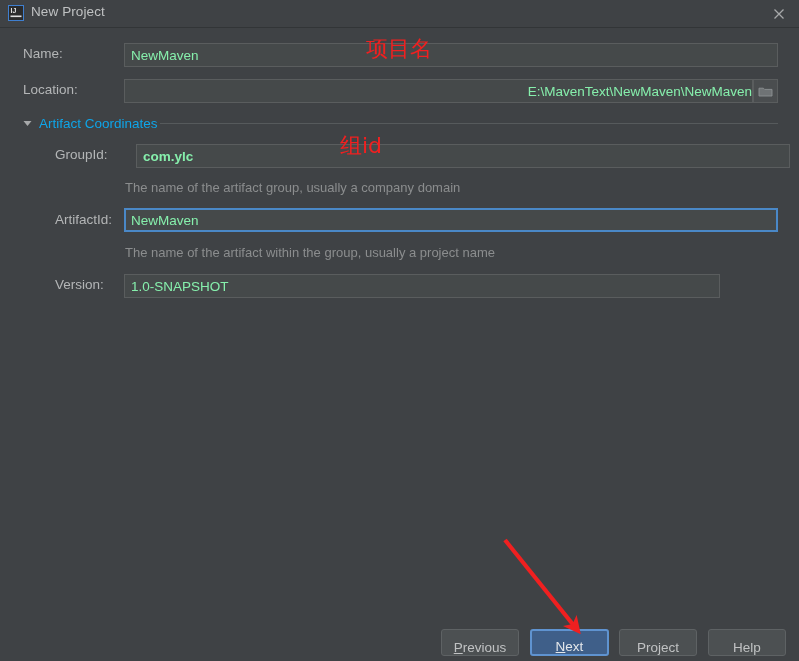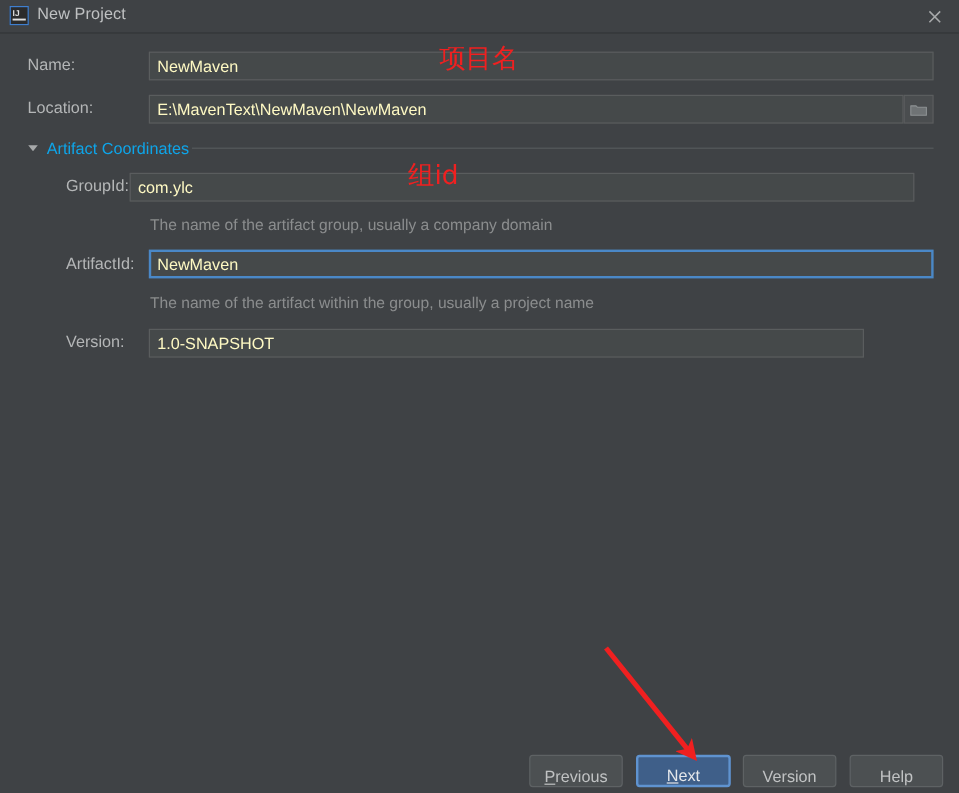--- a/index.html
+++ b/index.html
@@ -75,21 +75,21 @@
     box-sizing: border-box;
     background: #45494a;
     border: 1px solid #5a5d5e;
     height: 24px;
     display: flex;
     align-items: center;
     cursor: text;
   }
   .field .field-value {
     font-size: 13.5px;
-    color: #fef9c3;
+    color: #86efac;
     padding-left: 6px;
     white-space: nowrap;
     overflow: hidden;
   }
   .field.focused {
     border: 2px solid #4a88c7;
     background: #45494a;
   }
   .field.focused .field-value { padding-left: 5px; }
 
@@ -187,39 +187,39 @@
   </div>
 </div>
 <div id="titlebar-sep"></div>
 
 <div class="form-label" style="left:23px; top:46px;">Name:</div>
 <div class="field" style="left:124px; top:43px; width:654px;">
   <span class="field-value">NewMaven</span>
 </div>
 
 <div class="form-label" style="left:23px; top:82px;">Location:</div>
-<div class="field" style="left:124px; top:79px; width:629px;">
+<div class="field" style="left:124px; top:79px; width:629px;justify-content:flex-end;">
   <span class="field-value">E:\MavenText\NewMaven\NewMaven</span>
 </div>
 <div class="browse-btn" style="left:753px; top:79px;">
   <svg width="15" height="13" viewBox="0 0 15 13">
     <path d="M1 3.2 L1 11 L14 11 L14 4.4 L6.6 4.4 L5.4 3.2 Z" fill="#6f7375" stroke="#8d9193" stroke-width="0.9" stroke-linejoin="round"></path>
   </svg>
 </div>
 
 <div id="section-header">
   <svg id="section-triangle" width="9" height="7" viewBox="0 0 9 7">
     <path d="M0.5 1 L8.5 1 L4.5 6 Z" fill="#a7a9aa"></path>
   </svg>
   <span id="section-title">Artifact Coordinates</span>
 </div>
 <div id="section-rule"></div>
 
 <div class="form-label" style="left:55px; top:147px;">GroupId:</div>
-<div class="field" style="left:108px; top:144px; width:654px;">
+<div class="field" style="left:136px; top:144px; width:654px;font-weight:bold;">
   <span class="field-value">com.ylc</span>
 </div>
 <div class="hint-text" style="left:125px; top:180px;">The name of the artifact group, usually a company domain</div>
 
 <div class="form-label" style="left:55px; top:212px;">ArtifactId:</div>
 <div class="field focused" style="left:124px; top:208px; width:654px;">
   <span class="field-value">NewMaven</span>
 </div>
 <div class="hint-text" style="left:125px; top:245px;">The name of the artifact within the group, usually a project name</div>
 
@@ -228,21 +228,21 @@
   <span class="field-value">1.0-SNAPSHOT</span>
 </div>
 
 <div class="dlg-button" style="left:441px; top:629px; width:78px;">
   <span><span class="mnem">P</span>revious</span>
 </div>
 <div class="dlg-button primary" style="left:530px; top:629px; width:79px;">
   <span><span class="mnem">N</span>ext</span>
 </div>
 <div class="dlg-button" style="left:619px; top:629px; width:78px;">
-  <span>Version</span>
+  <span>Project</span>
 </div>
 <div class="dlg-button" style="left:708px; top:629px; width:78px;">
   <span>Help</span>
 </div>
 
 <div class="annot" style="left:366px; top:34px;">项目名</div>
 <div class="annot" style="left:340px; top:131px;">组id</div>
 
 <svg id="arrow-overlay">
   <defs>

